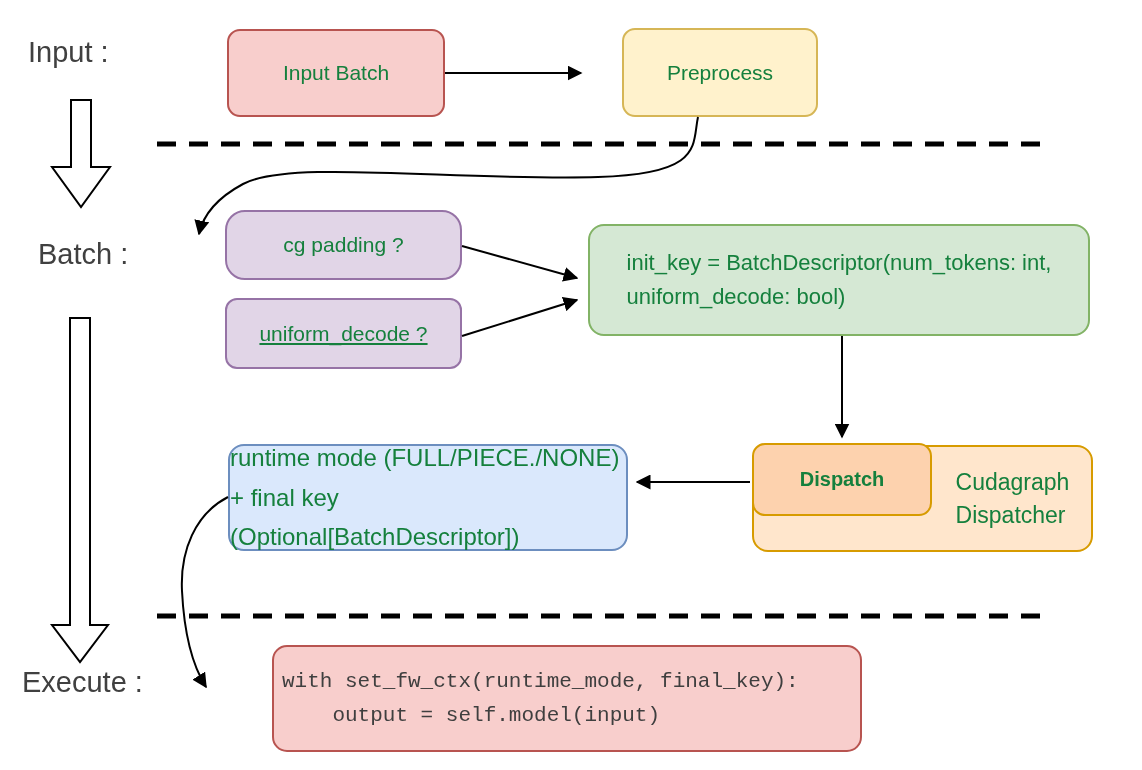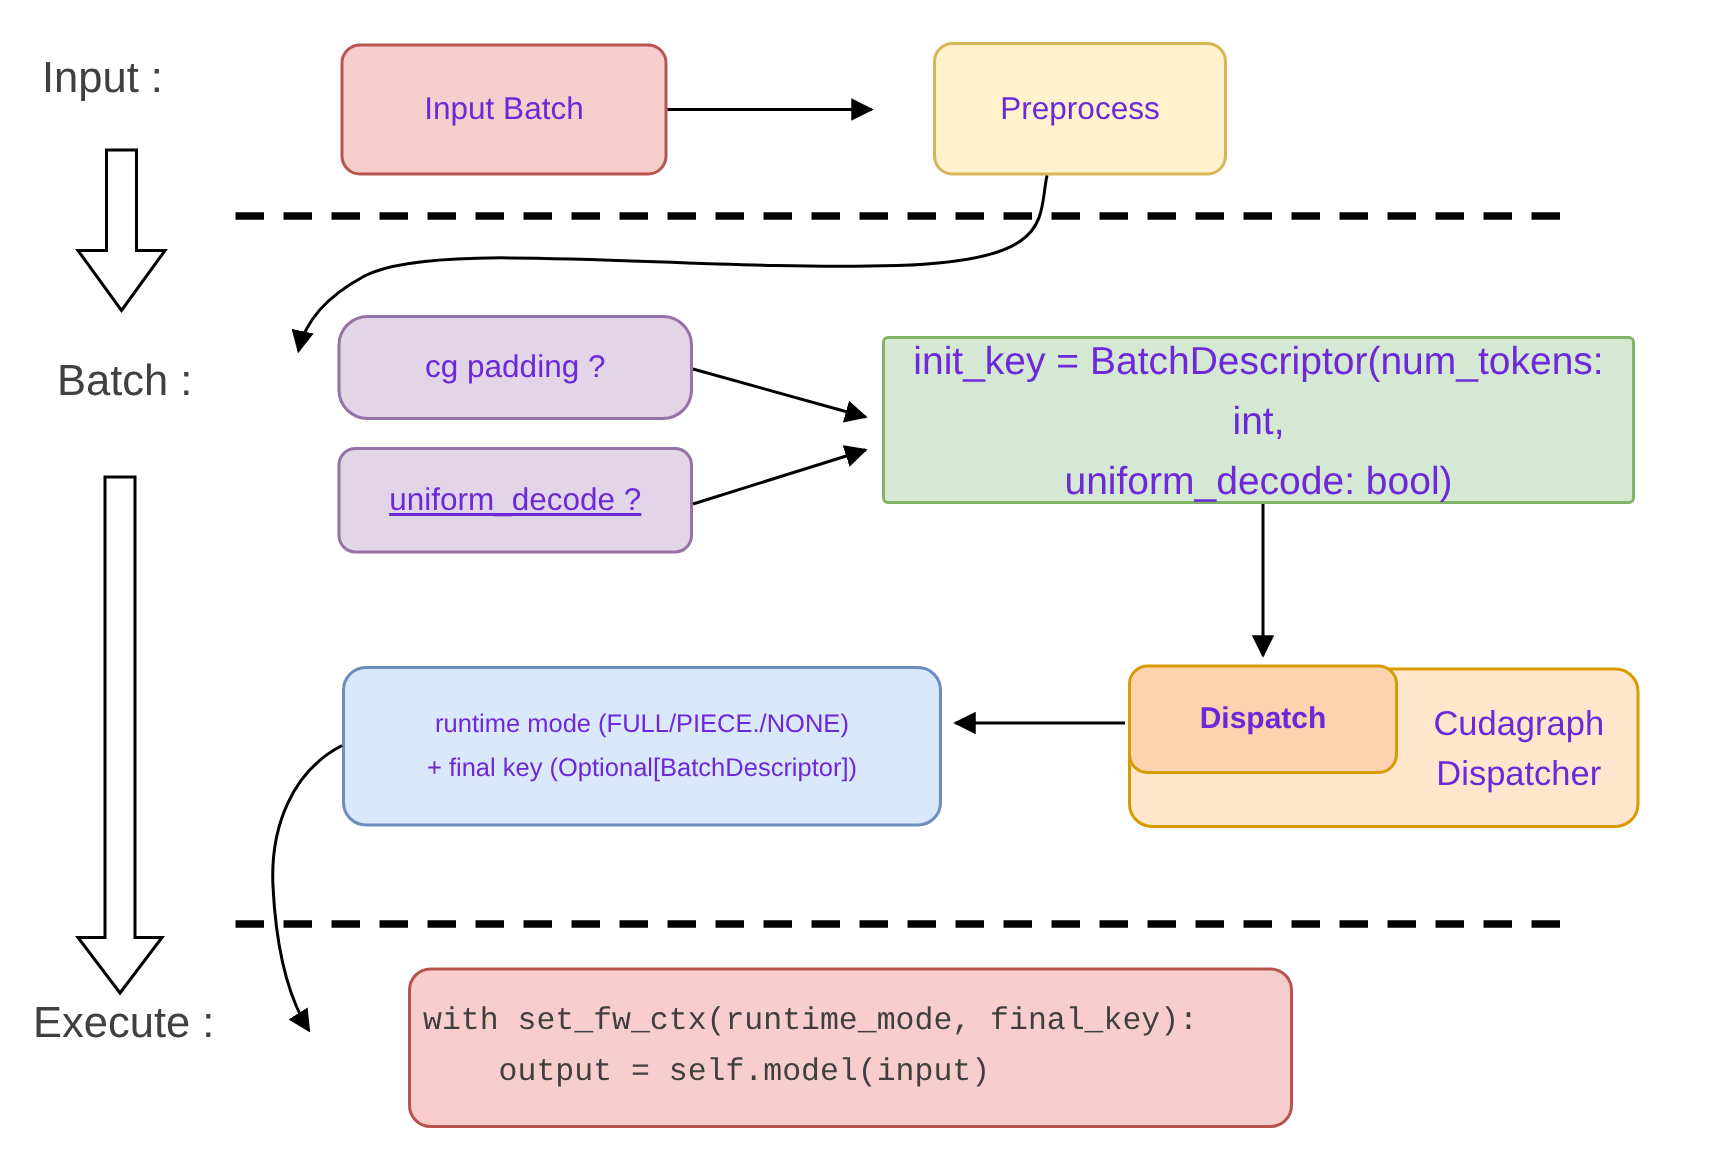--- a/index.html
+++ b/index.html
@@ -10,37 +10,37 @@
   .stage-label {
     position:absolute; font-weight:normal; font-size:29px; color:#404040;
     white-space:nowrap;
   }
   .l-input   { left:28px;  top:36px;  }
   .l-plan    { left:38px;  top:238px; }
   .l-execute { left:22px;  top:666px; }
 
   .node {
     position:absolute; display:flex; align-items:center; justify-content:center;
-    text-align:center; box-sizing:border-box; border:2px solid #000;
-    color:#6d28d9; font-size:21px; white-space:pre-line; z-index:1;
+    text-align:left; box-sizing:border-box; border:2px solid #000;
+    color:#15803d; font-size:21px; white-space:pre-line; z-index:1;
   }
   .n-input-batch    { left:227px; top:29px;  width:218px; height:88px;
                       background:#f8cecc; border-color:#b85450; border-radius:13px; }
   .n-preprocess     { left:590px; top:28px;  width:196px; height:89px;
                       background:#fff2cc; border-color:#d6b656; border-radius:13px;margin-left:32px; }
   .n-cg-padding     { left:225px; top:210px; width:237px; height:70px;
                       background:#e1d5e7; border-color:#9673a6; border-radius:20px; }
   .n-uniform-decode { left:225px; top:298px; width:237px; height:71px;
                       background:#e1d5e7; border-color:#9673a6; border-radius:12px;text-decoration:underline; }
   .n-init-key       { left:588px; top:224px; width:502px; height:112px;
-                      background:#d5e8d4; border-color:#82b366; border-radius:4px;
-                      font-size:26px; line-height:1.55; }
+                      background:#d5e8d4; border-color:#82b366; border-radius:16px;
+                      font-size:22px; line-height:1.55; }
   .n-runtime-mode   { left:228px; top:444px; width:400px; height:107px;
                       background:#dae8fc; border-color:#6c8ebf; border-radius:16px;
-                      font-size:17px; line-height:1.65; }
+                      font-size:24px; line-height:1.65; }
   .n-cudagraph      { left:752px; top:445px; width:341px; height:107px;
                       background:#ffe6cc; border-color:#d79b00; border-radius:16px;
                       padding-left:180px; font-size:23px; line-height:1.4; }
   .n-dispatch       { left:752px; top:443px; width:180px; height:73px;
                       background:#fdd2ae; border-color:#d79b00; border-radius:13px;
                       font-size:20px; z-index:2;font-weight:bold; }
   .n-execute-code   { left:228px; top:645px; width:590px; height:107px;
                       background:#f8cecc; border-color:#b85450; border-radius:15px;
                       justify-content:flex-start; text-align:left;
                       font-family:"Liberation Mono","DejaVu Sans Mono",monospace;

